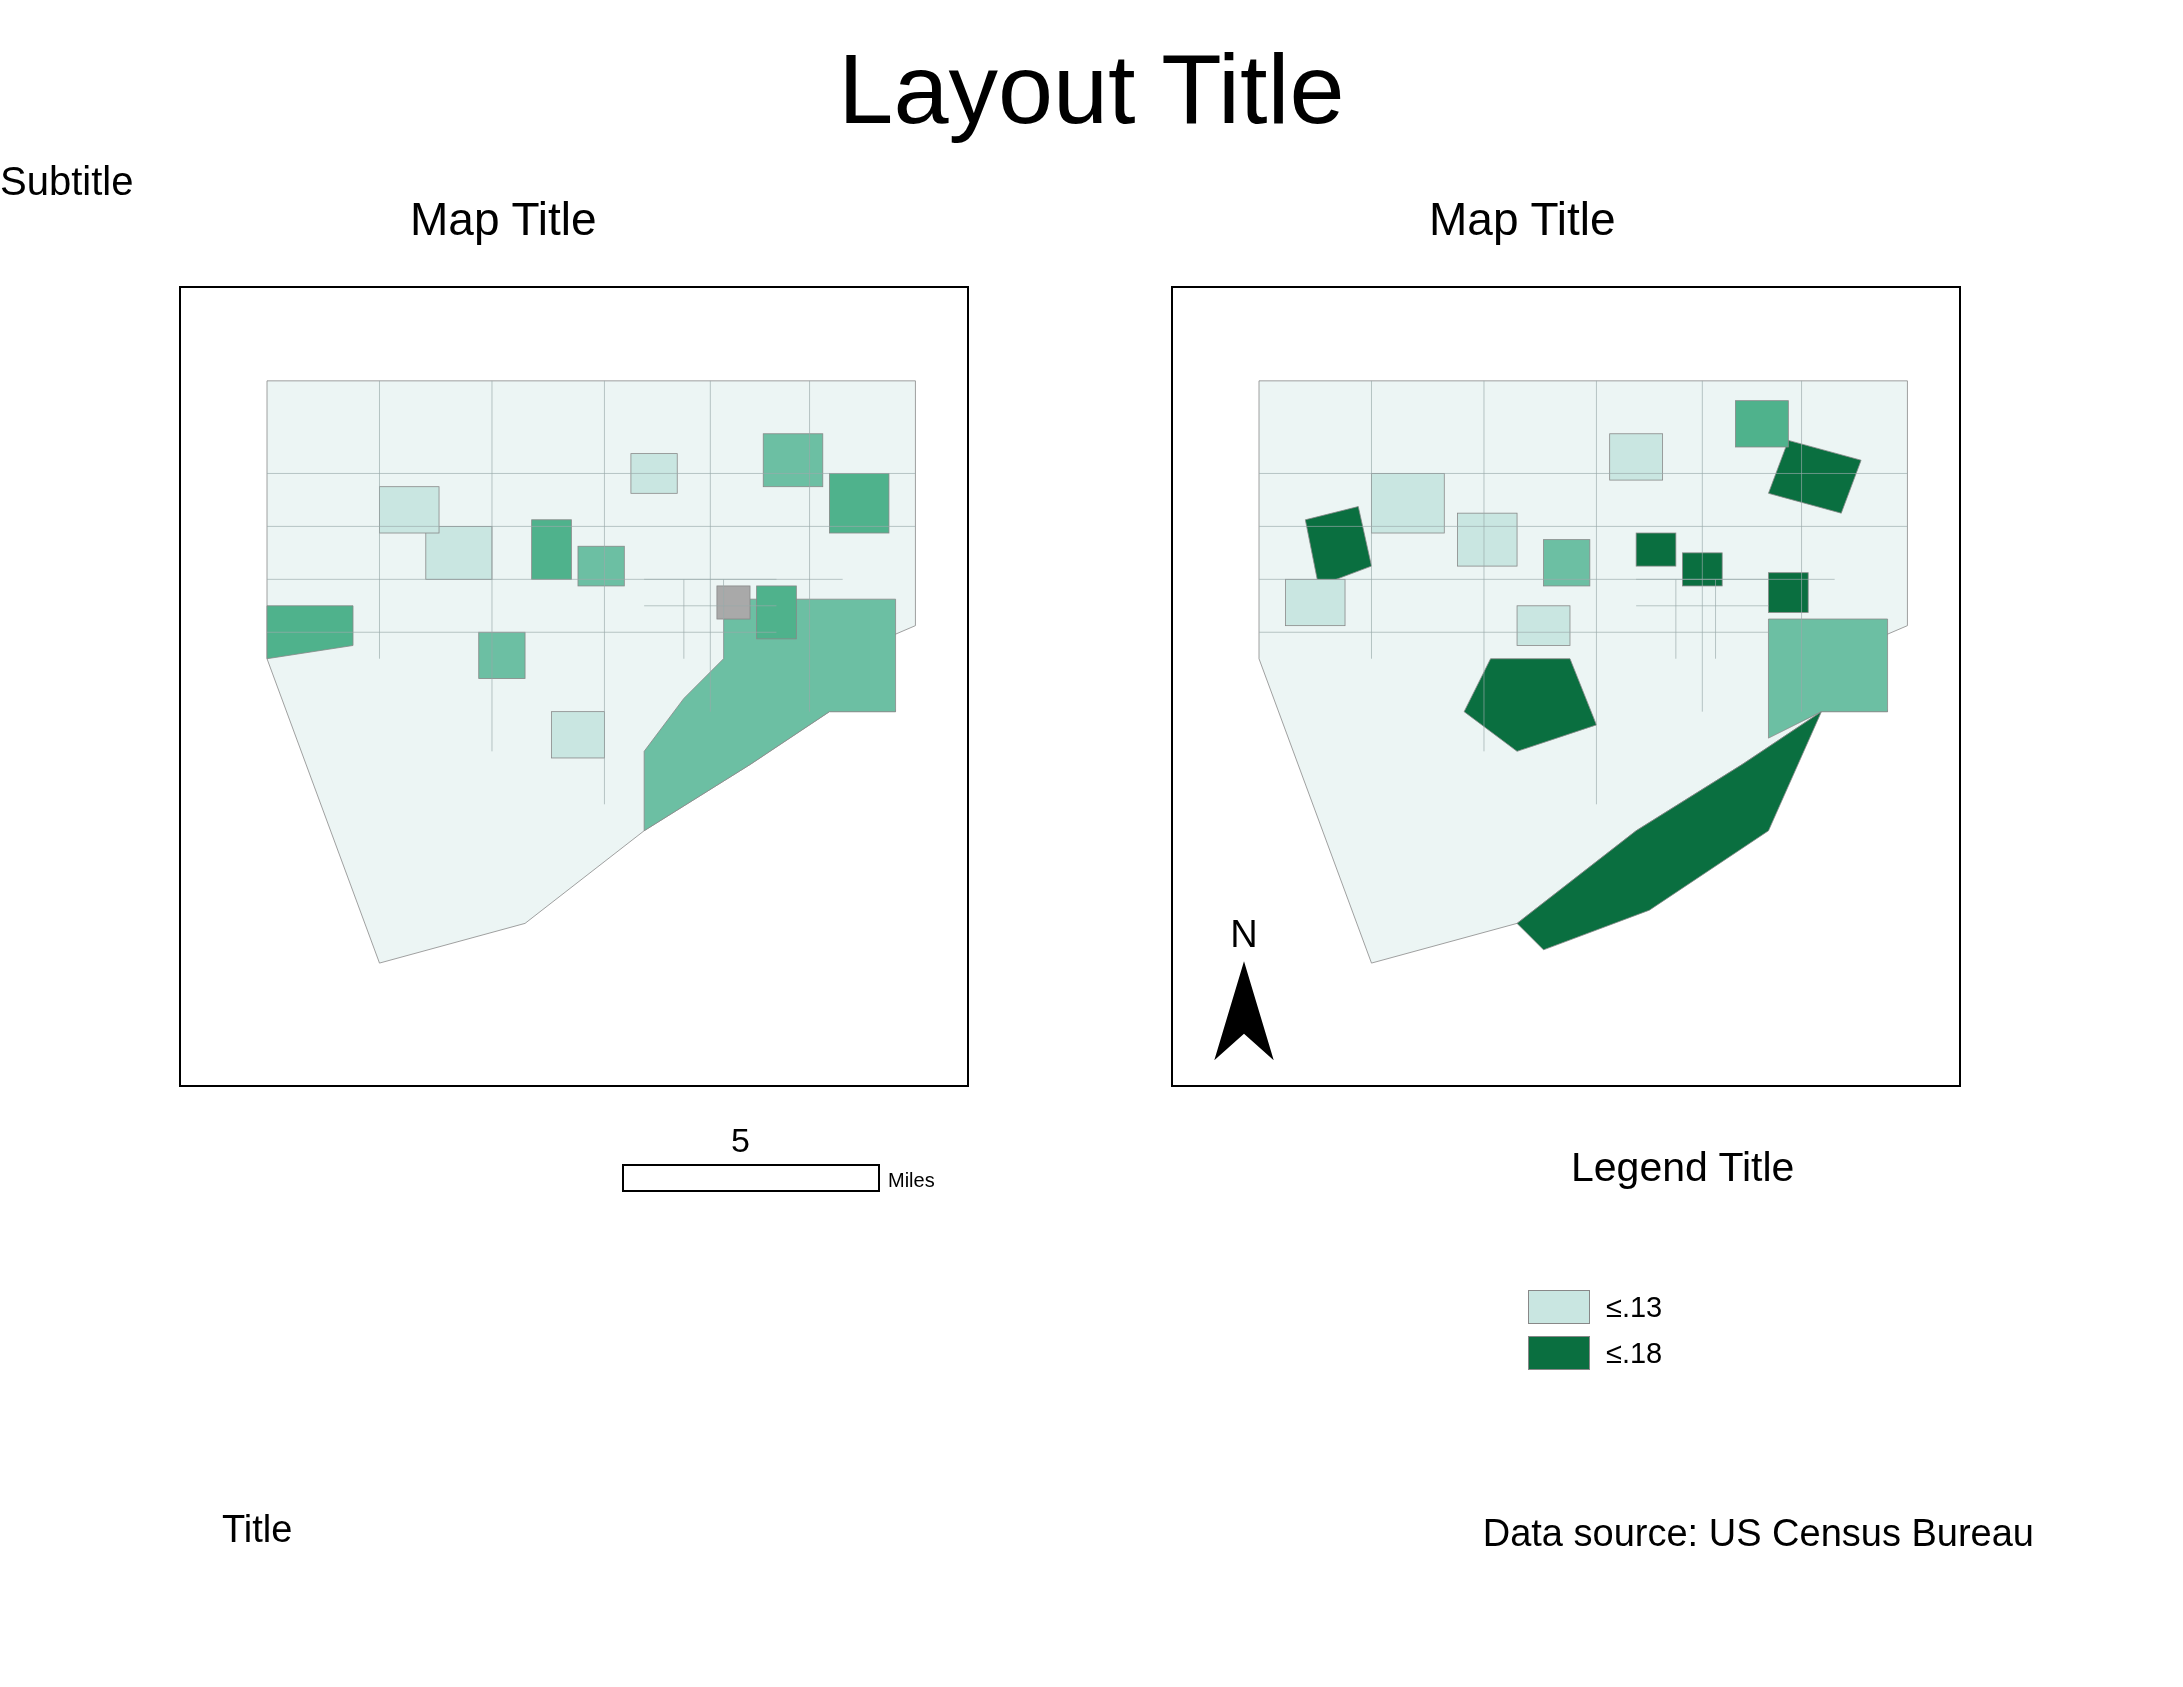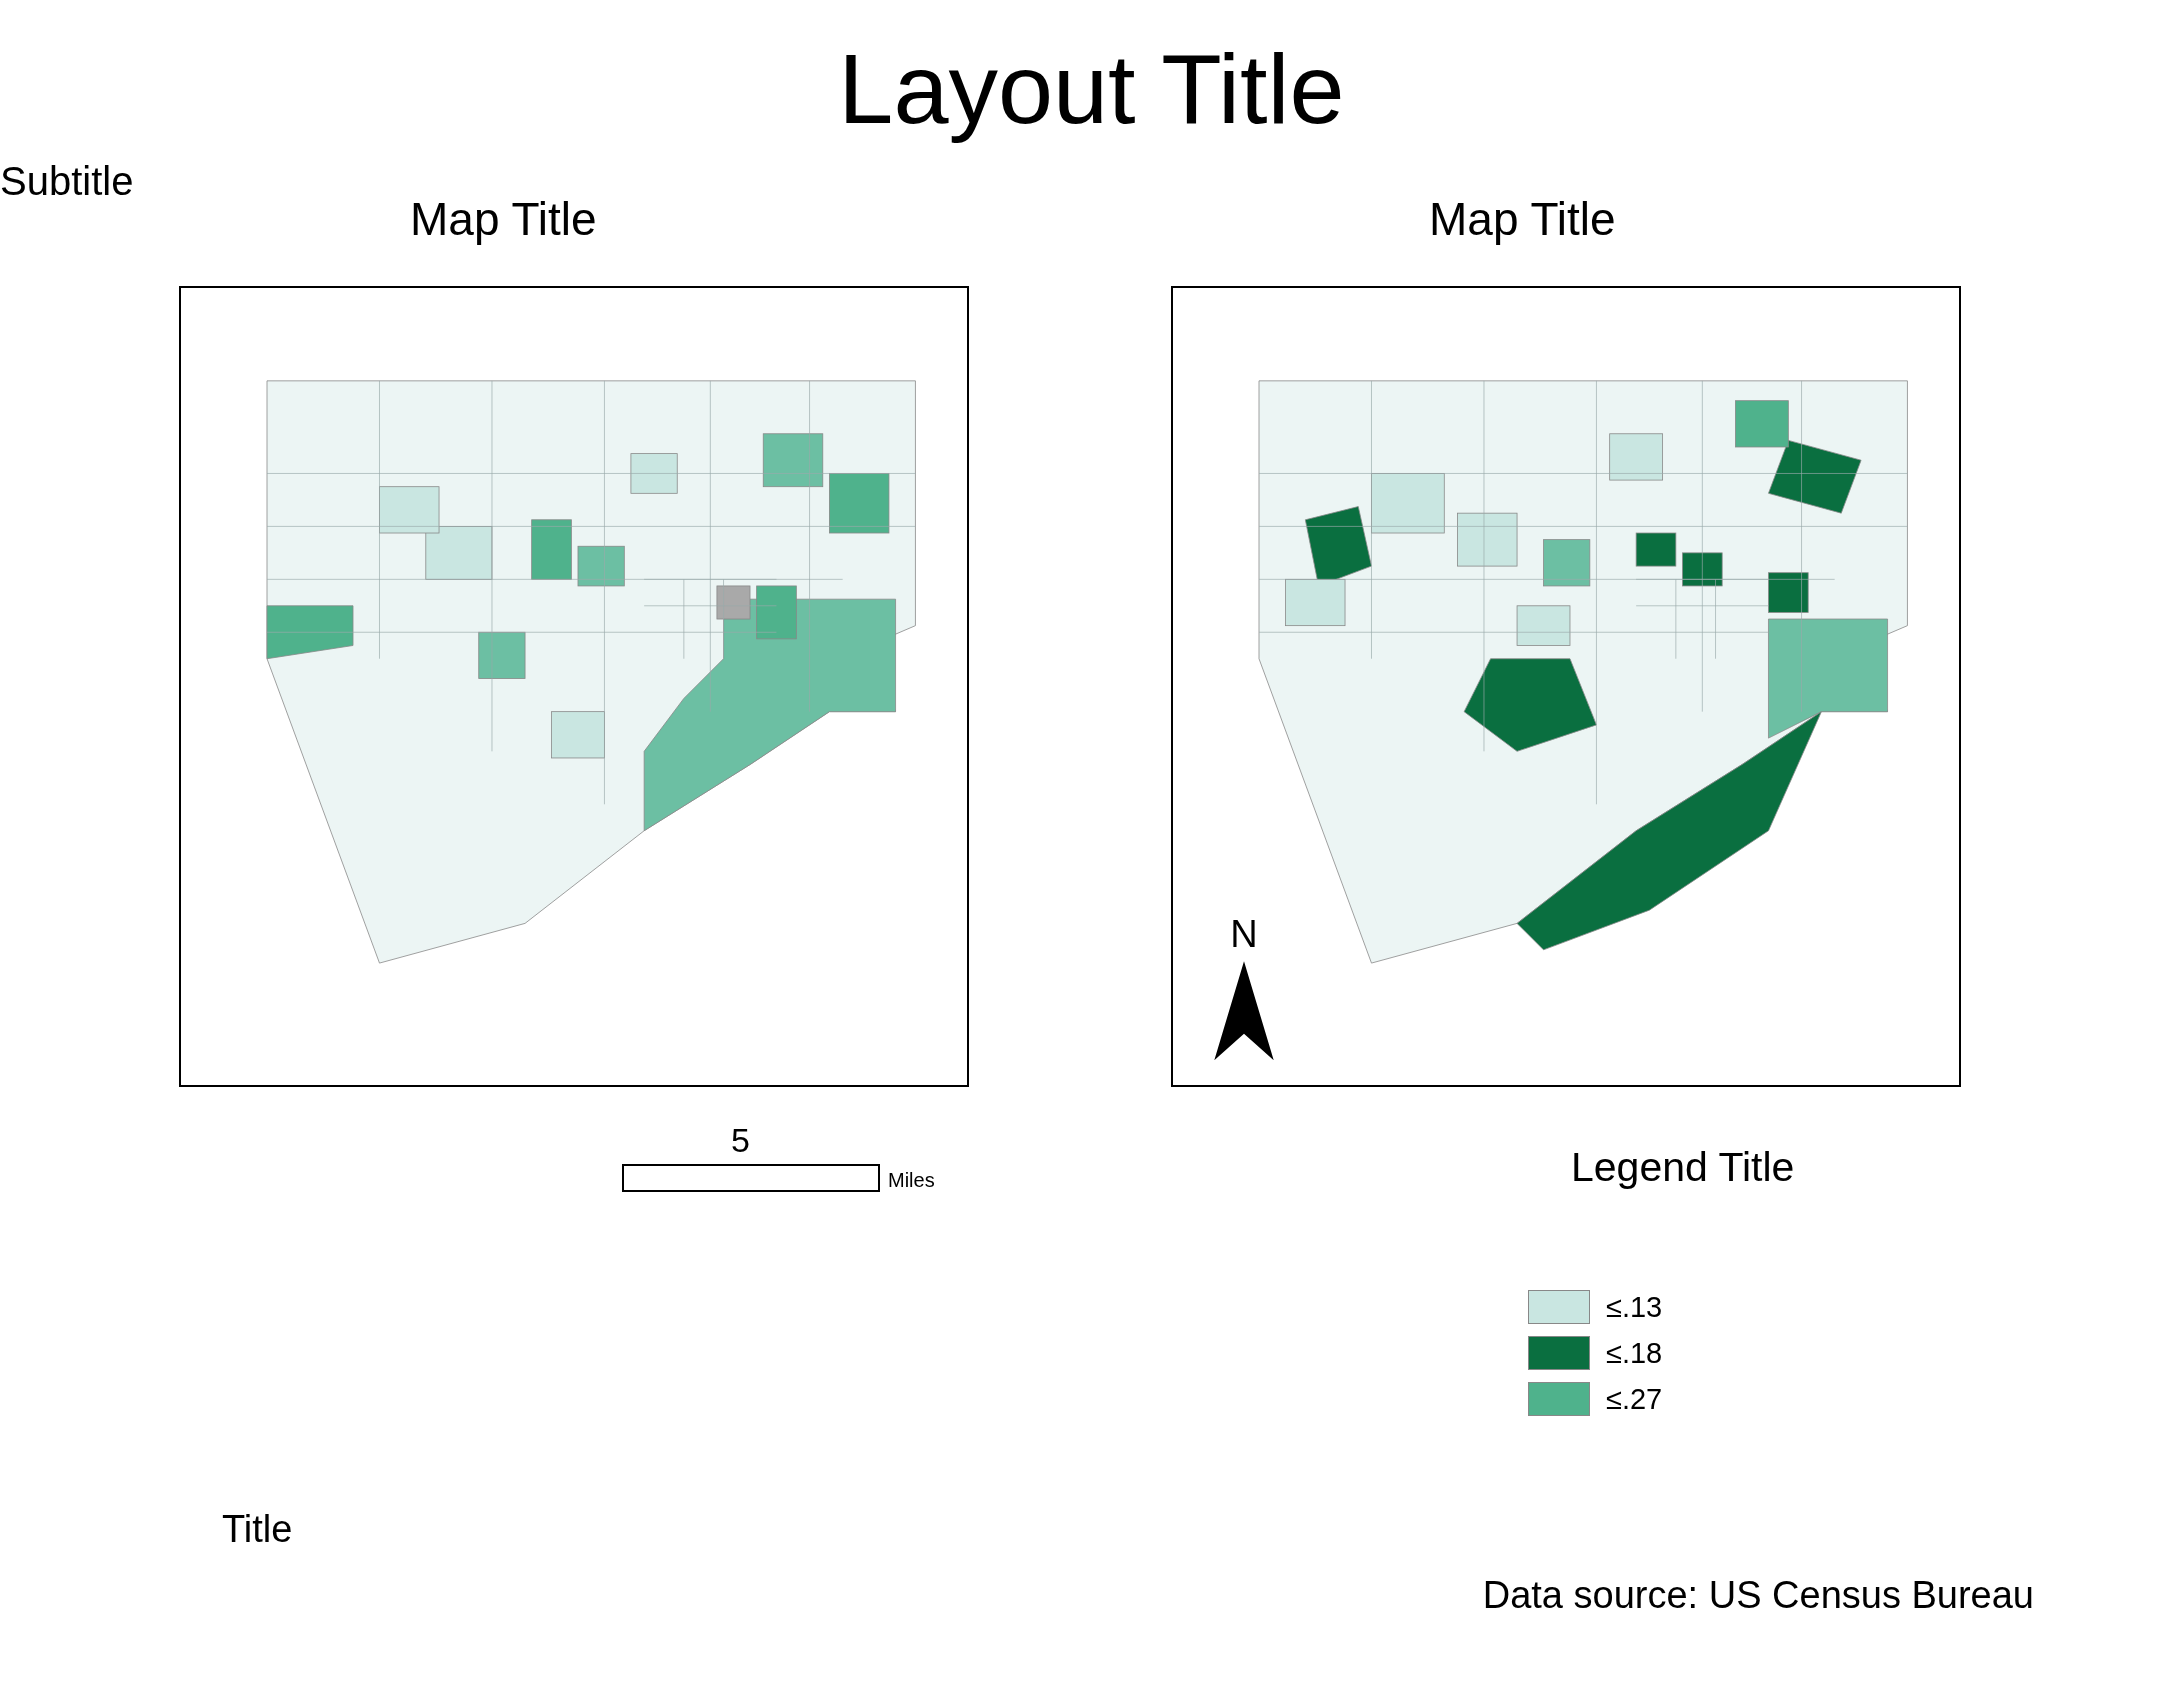--- a/index.html
+++ b/index.html
@@ -22,21 +22,21 @@
   .scale-wrap{position:absolute;left:622px;top:1121px;width:377px}
   .scale-num{position:absolute;left:109px;top:0;font-size:34px}
   .scale-bar{position:absolute;left:0;top:43px;width:258px;height:28px;border:2.6px solid #000;box-sizing:border-box;background:#fff}
   .scale-unit{position:absolute;left:266px;top:48px;font-size:20px}
   .legend{position:absolute;left:1528px;top:1290px;width:463px}
   .legend-title{position:absolute;left:43px;top:-146px;width:331px;font-size:41px;font-weight:400}
   .legend-row{display:flex;align-items:center;margin-bottom:12px}
   .legend-sw{width:60px;height:32px;border:1.3px solid #888;margin-right:16px}
   .legend-lbl{font-size:29px}
   .footer-name{position:absolute;left:222px;top:1508px;font-size:38px}
-  .footer-src{position:absolute;right:149px;top:1574px;font-size:38px}
+  .footer-src{position:absolute;right:149px;top:1512px;font-size:38px}
   .north{position:absolute;left:1211px;top:913px}
   .north-n{font-size:38px;font-weight:400;text-align:center;width:66px}
   .north-arrow{display:block;margin:5.3px auto 0 auto}
 </style>
 </head>
 <body>
 
 <div class="canvas">
 
   <div class="layout-title">Layout Title</div>
@@ -120,23 +120,19 @@
   <div class="legend">
     <div class="legend-title">Legend Title</div>
     <div class="legend-row">
       <div class="legend-sw" style="background:#c9e6e1"></div>
       <div class="legend-lbl">≤.13</div>
     </div>
     <div class="legend-row">
       <div class="legend-sw" style="background:#0a6f40"></div>
       <div class="legend-lbl">≤.18</div>
     </div>
-    <div class="legend-row">
-      <div class="legend-sw" style="background:#4fb28c"></div>
-      <div class="legend-lbl">≤.27</div>
-    </div>
   </div>
 
   <div class="footer-name">Title</div>
   <div class="footer-src">Data source: US Census Bureau</div>
 
 </div>
 
 
 </body></html>

